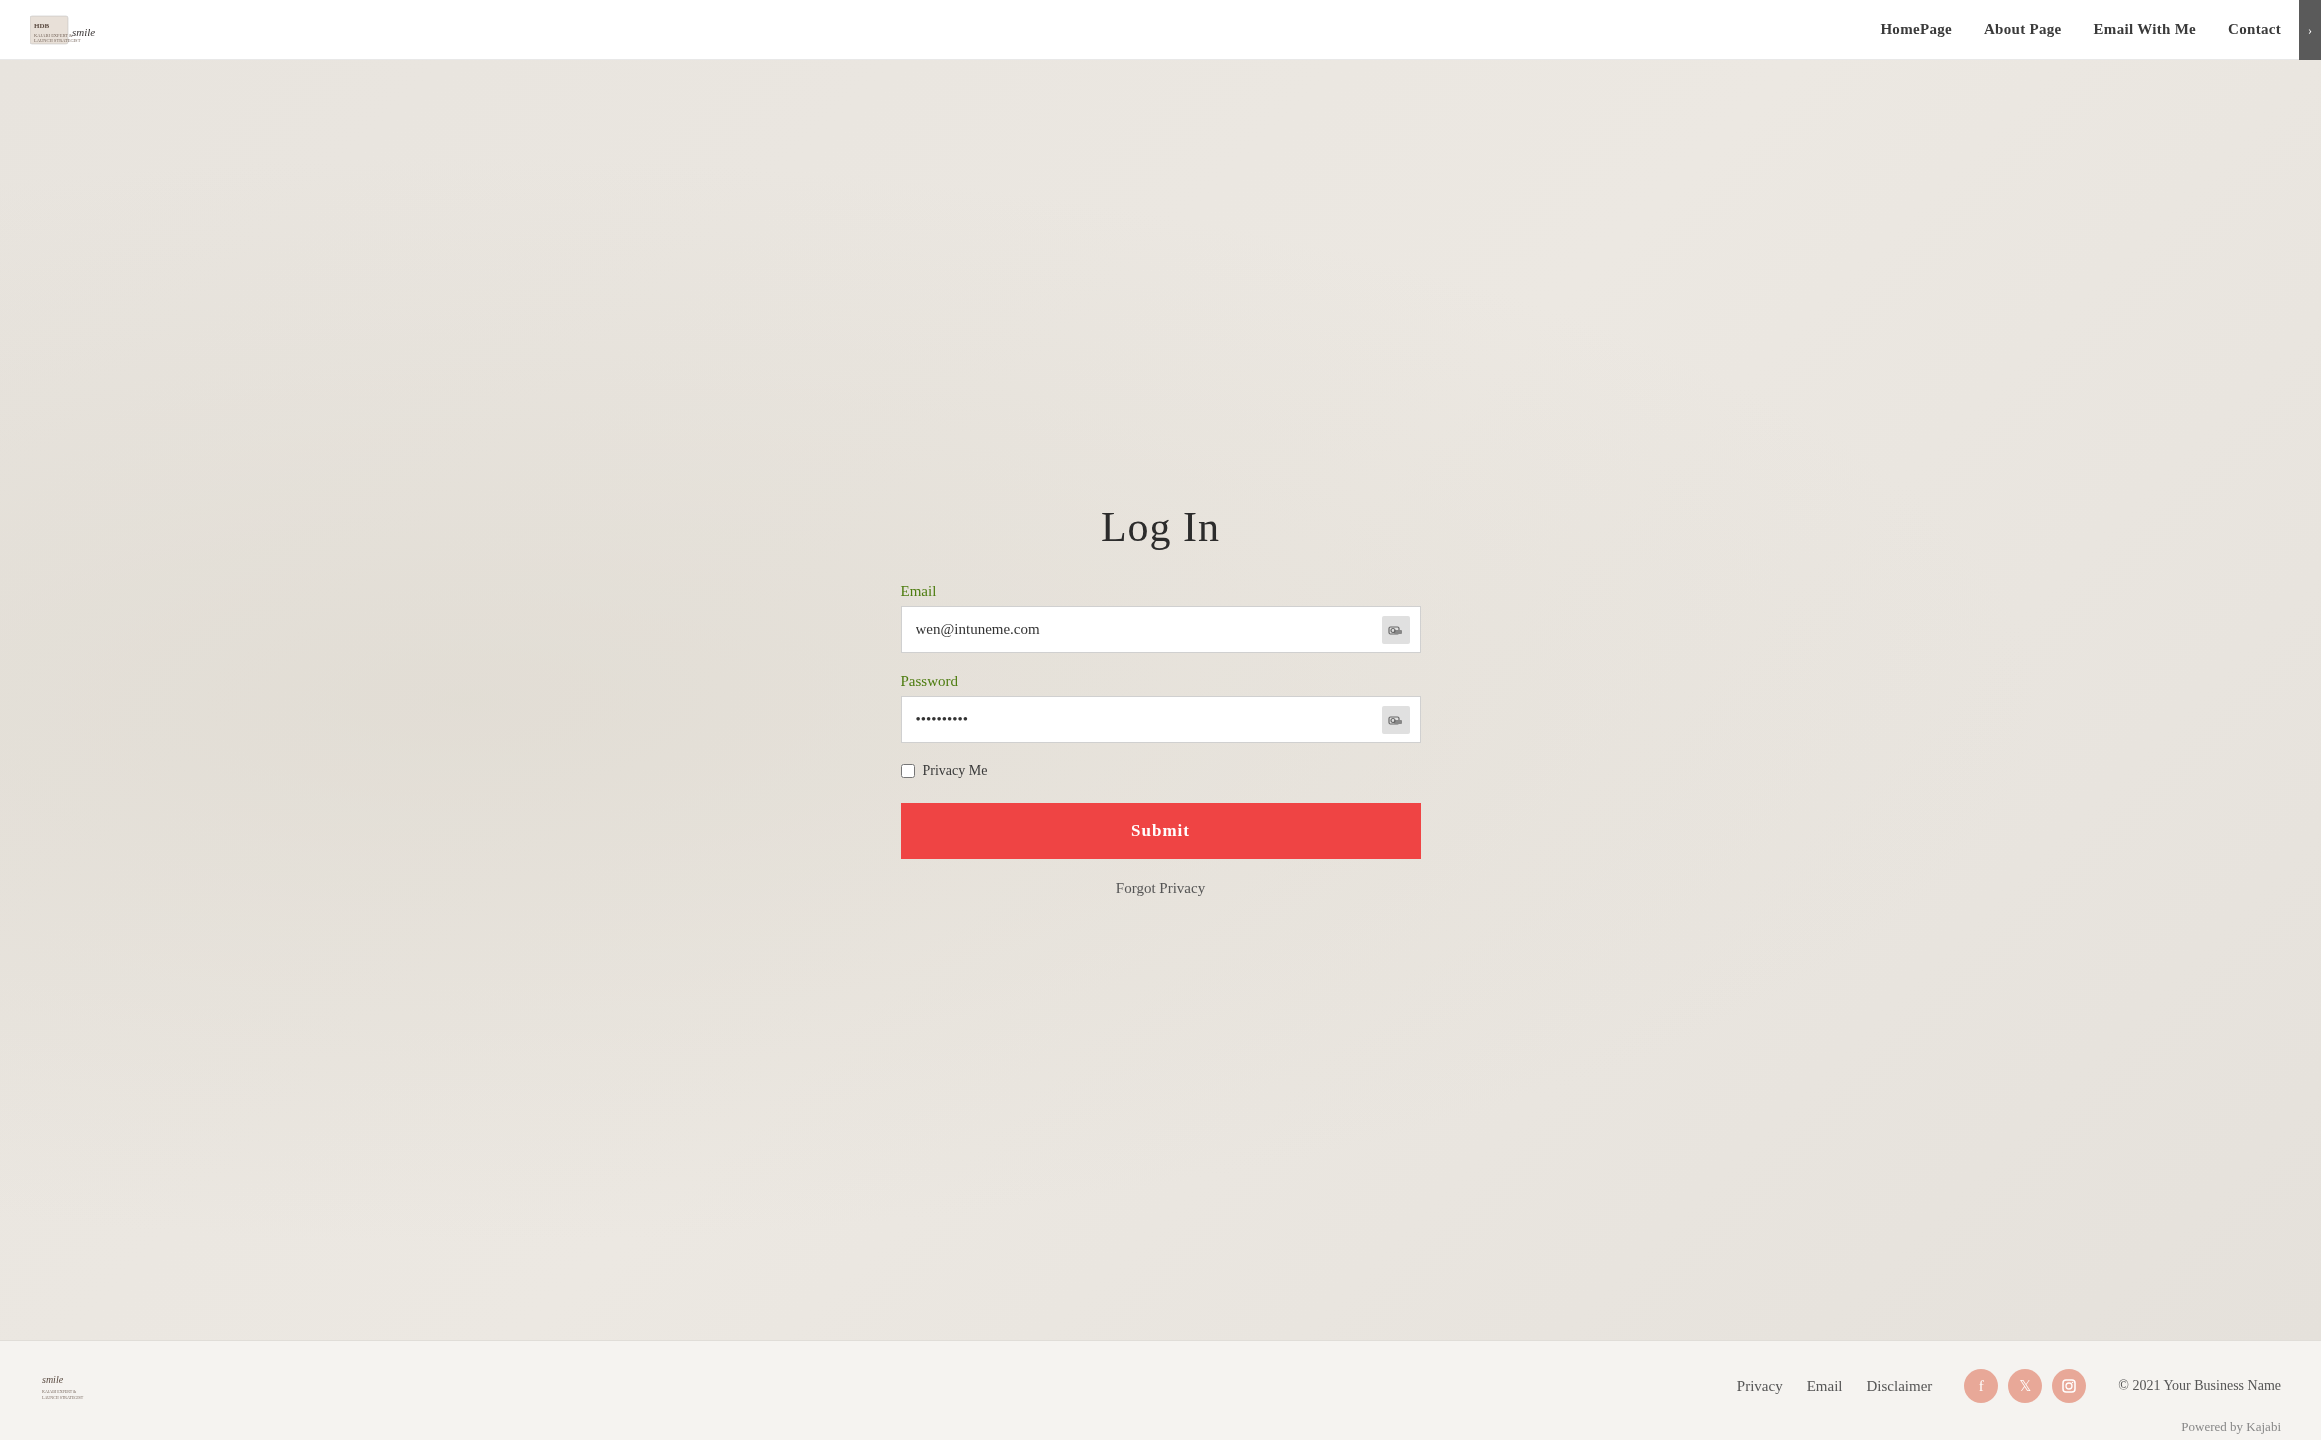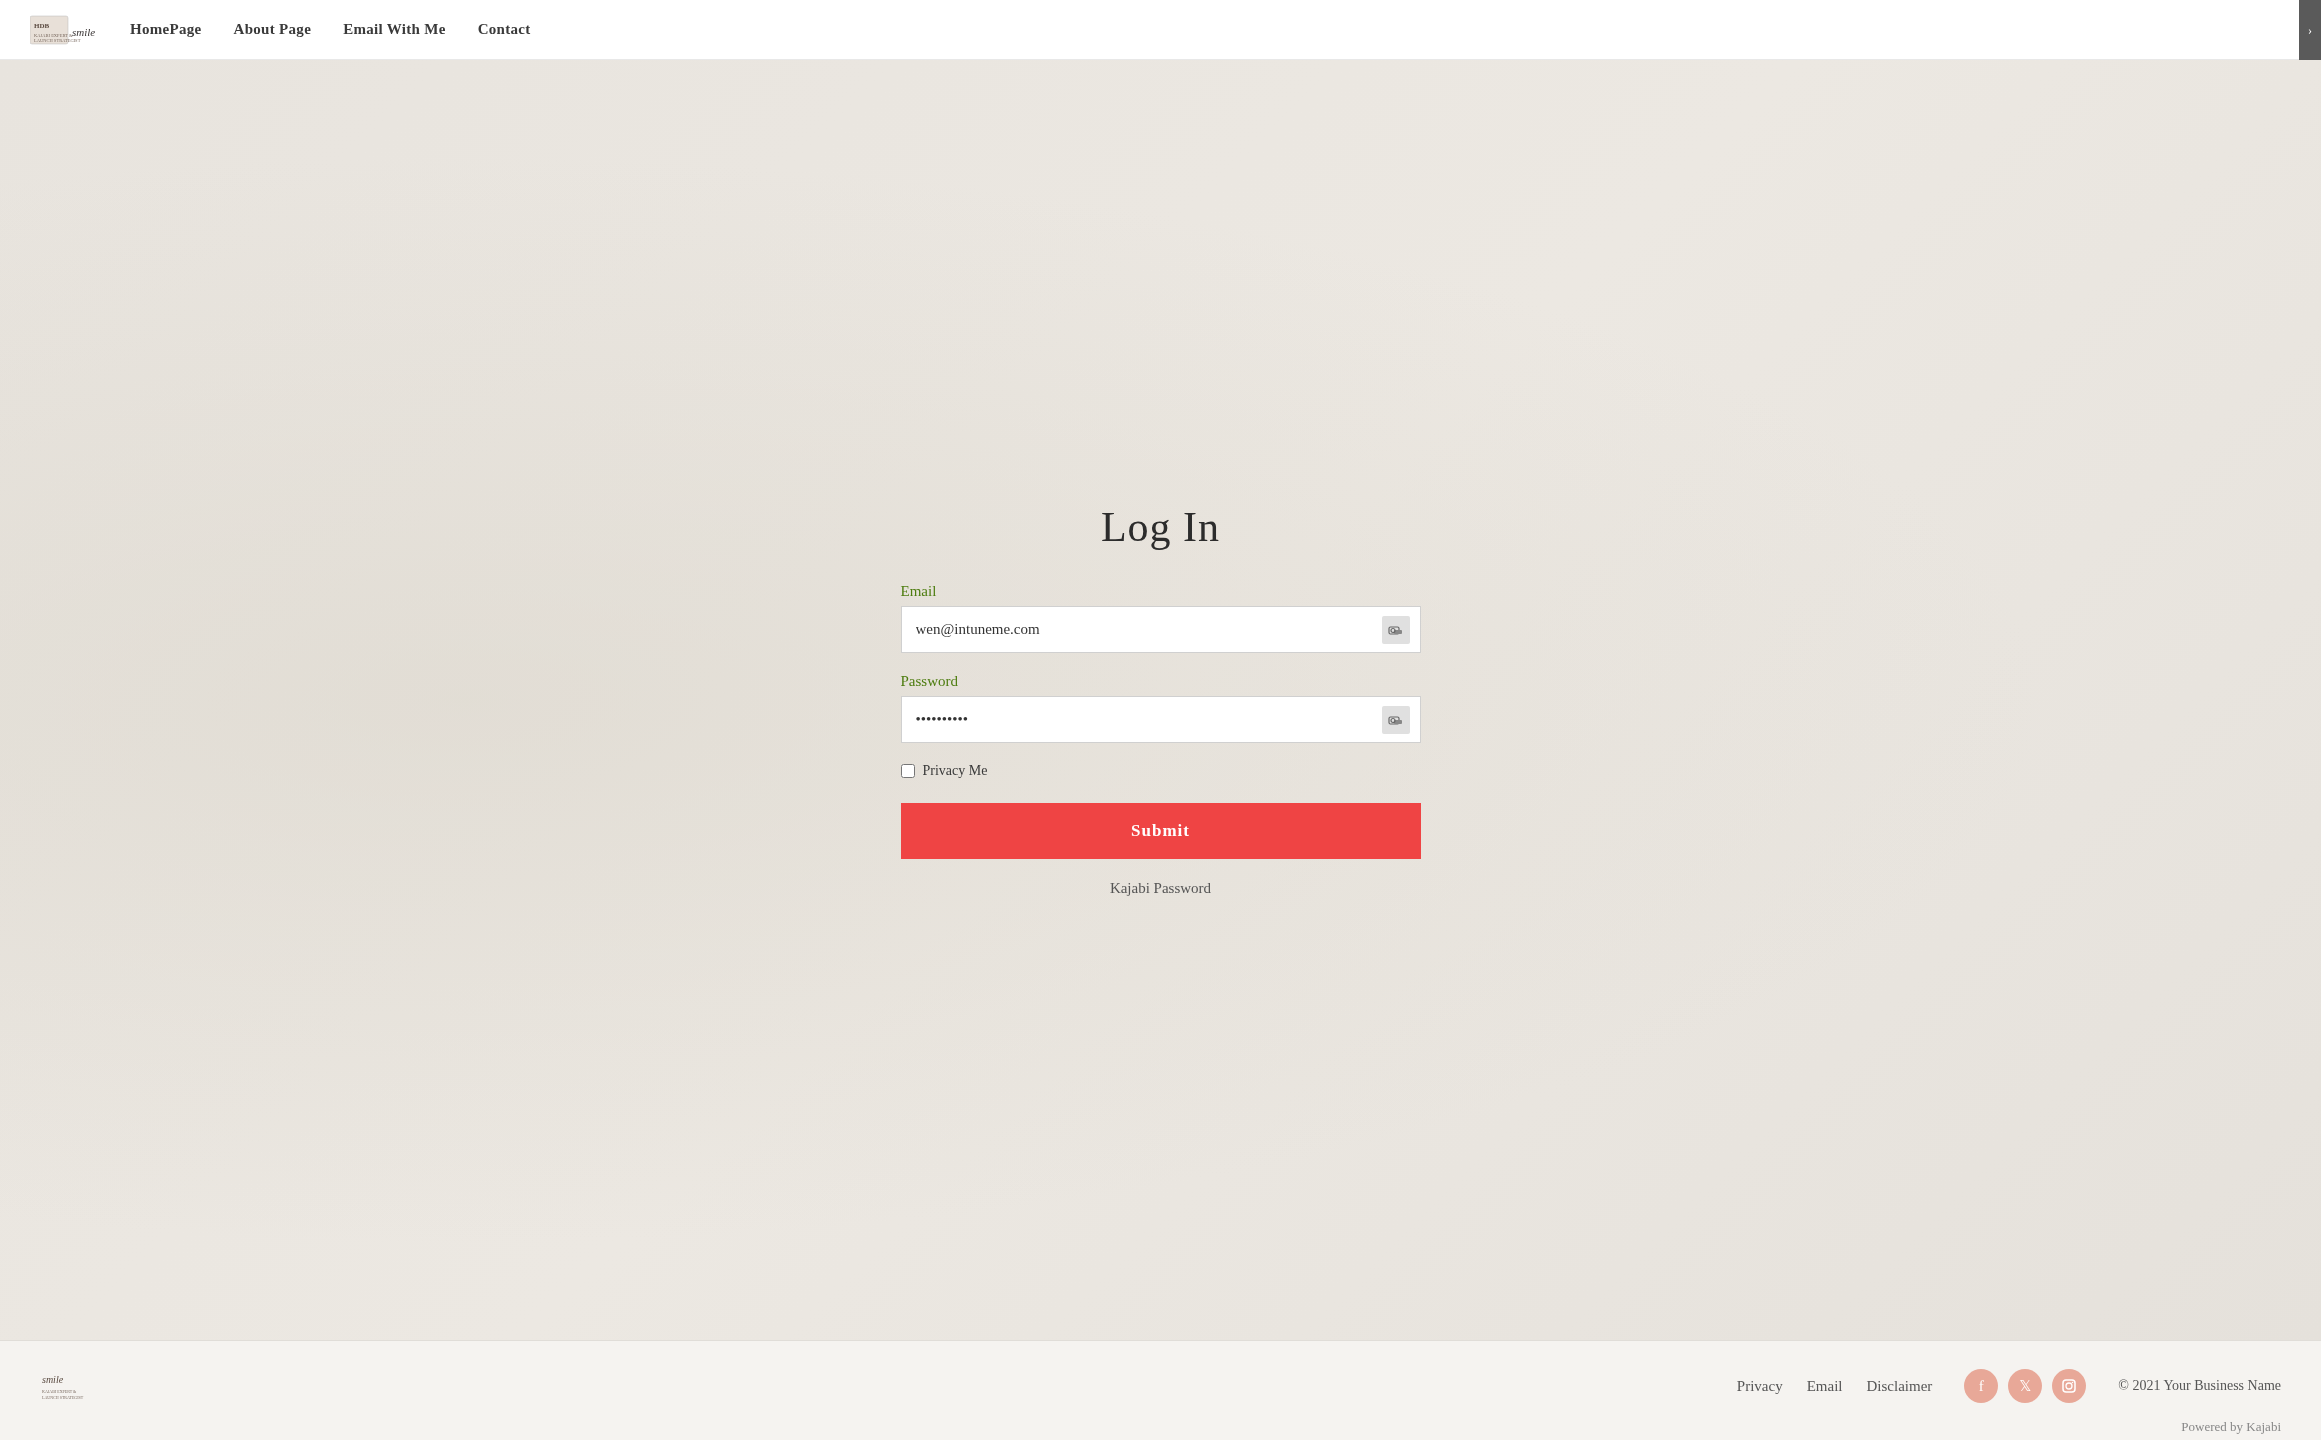--- a/index.html
+++ b/index.html
@@ -4,20 +4,21 @@
   <style>
     * { margin: 0; padding: 0; box-sizing: border-box; }
     body { font-family: 'Georgia', serif; background: #f0eeec; min-height: 100vh; }
 
     
     .header {
       background: #fff;
       height: 60px;
       display: flex;
       align-items: center;
+      justify-content: space-between;
       padding: 0 40px 0 30px;
       border-bottom: 1px solid #e8e8e8;
       position: relative;
       z-index: 10;
     }
     .header-logo {
       display: flex;
       align-items: center;
     }
     .nav {
@@ -387,21 +388,21 @@
       </div>
 
       <div class="remember-me">
         <input type="checkbox" id="rememberMe" style="">
         <label for="rememberMe">Privacy Me</label>
       </div>
 
       <button class="submit-btn">Submit</button>
 
       <div class="forgot-password">
-        <a href="#">Kajabi Password</a>
+        <a href="#">Forgot Privacy</a>
       </div>
     </div>
   </div>
 </div>
 
 <footer class="footer">
   <div class="footer-inner">
 
     <div>
       <svg width="85" height="38" viewBox="0 0 85 38">

